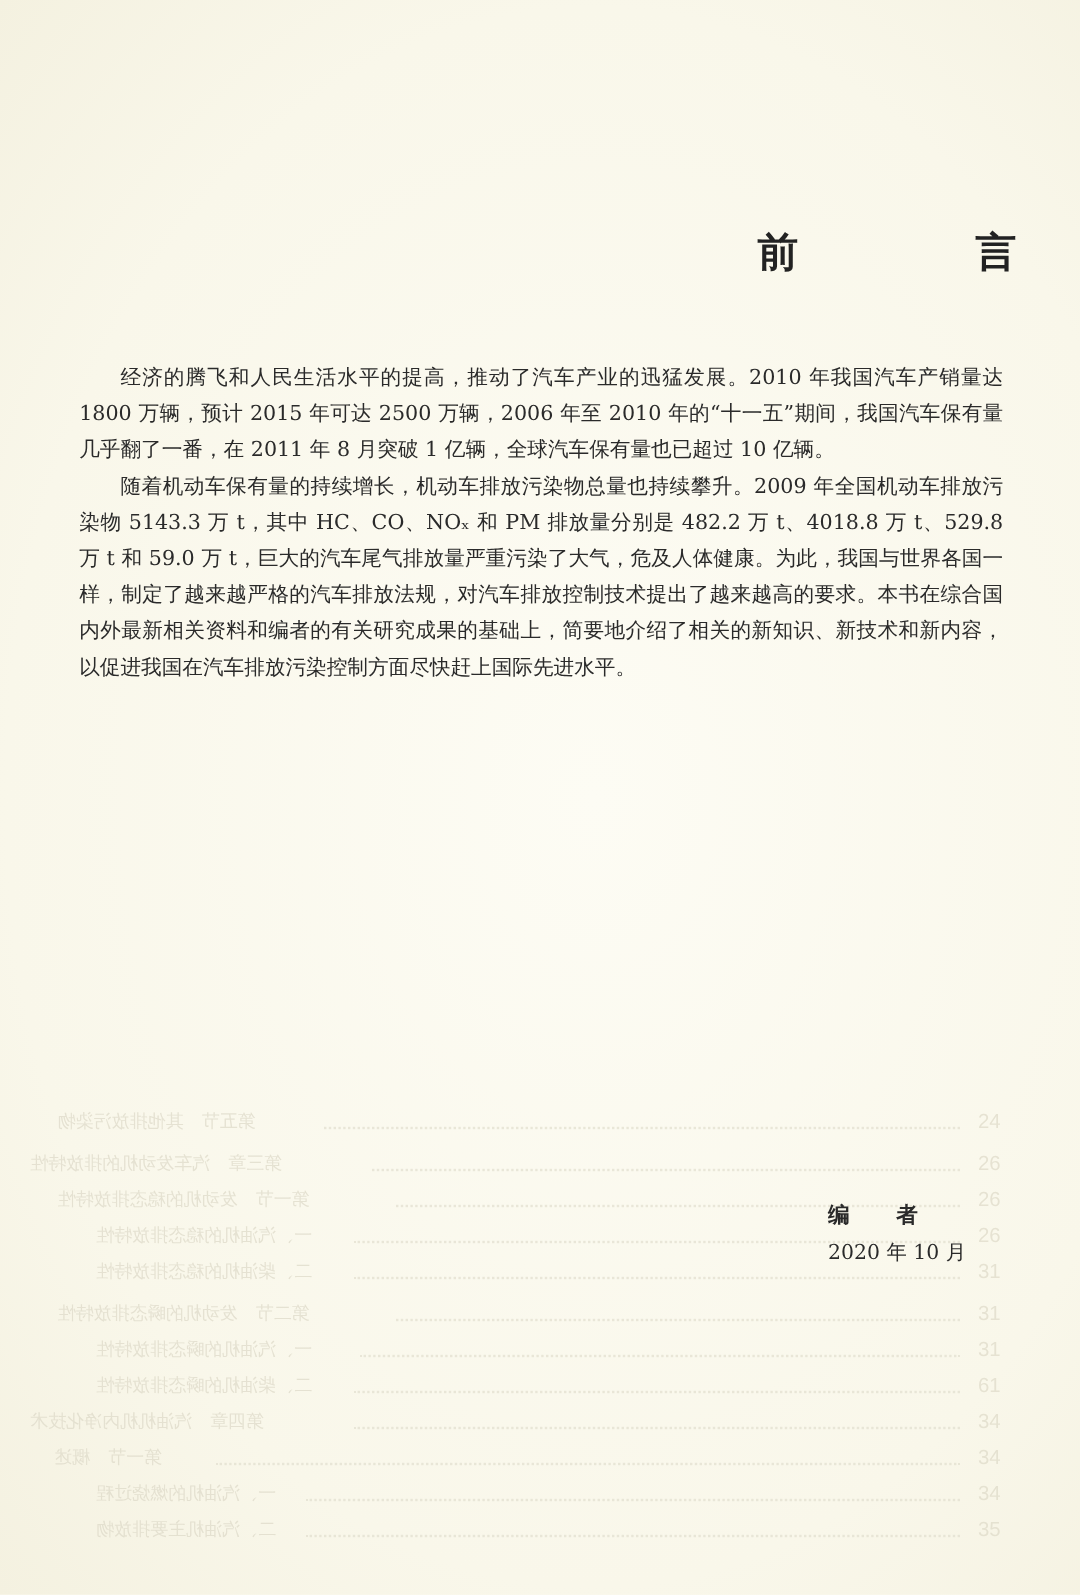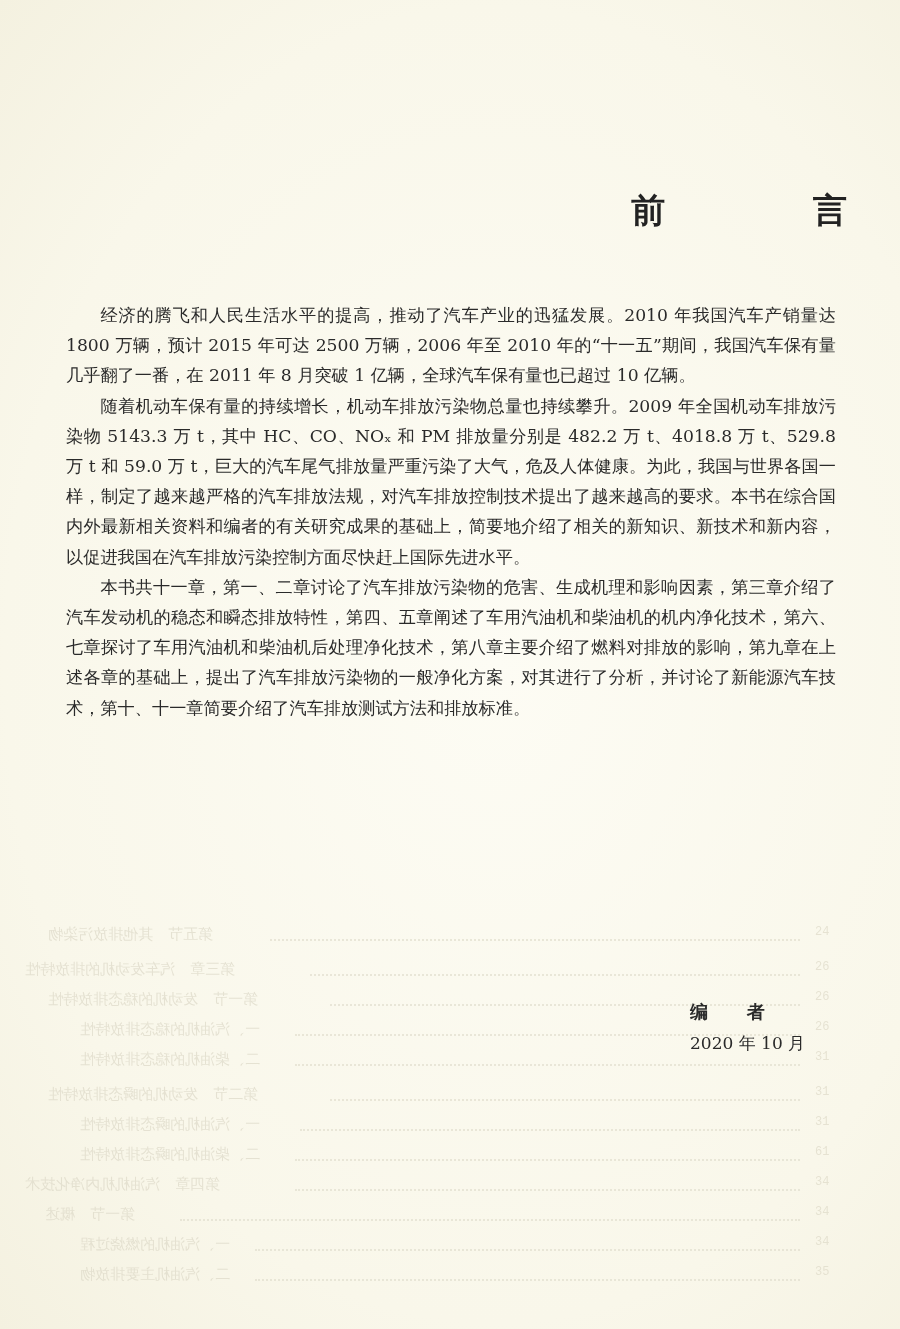--- a/index.html
+++ b/index.html
@@ -9,21 +9,21 @@
     position: relative;
     font-family: "DejaVu Serif", "Liberation Serif", serif;
     color: #2a2a2a;
   }
   .page { position: absolute; inset: 0; background: radial-gradient(ellipse at 55% 50%, #fdfcf4 0%, #f9f7ea 70%, #f4f1e0 100%); }
   
   .bleed { position: absolute; left: 0; top: 0; width: 900px; height: 1329px; color: #ddd9c8; font-size: 15px; opacity: 0.7; }
   .bleed-row { position: absolute; left: 0; width: 900px; height: 36px; }
   .bleed-title { position: absolute; white-space: nowrap; transform: scaleX(-1); }
   .bleed-dots { position: absolute; border-bottom: 2px dotted #e2dfcf; height: 14px; }
-  .bleed-num { position: absolute; left: 815px; font-family: Liberation Mono, monospace; font-size: 12px; color: #dedac8; }
+  .bleed-num { position: absolute; left: 815px; font-family: Liberation Sans, sans-serif; font-size: 17px; color: #dedac8; }
 
   .title { position: absolute; top: 188px; left: 15px; width: 900px; text-align: right; font-size: 34px; font-weight: bold; letter-spacing: 68px; color: #222; padding-left: 60px; box-sizing: border-box; }
   .body-text { position: absolute; left: 66px; top: 257px; width: 770px; font-size: 17.2px; line-height: 30.2px; text-align: justify; margin-top: 43px; }
   .para { text-indent: 2em; margin: 0; }
   .signature { position: absolute; left: 690px; top: 1000px; font-size: 18px; font-weight: bold; letter-spacing: 14px; font-family: Liberation Mono, monospace; }
   .date { position: absolute; left: 690px; top: 1032px; font-size: 17px; }
 </style>
 </head>
 <body>
 
@@ -90,18 +90,17 @@
         <span class="bleed-dots" style="left:255px;width:545px;top:0"></span>
         <span class="bleed-num">35</span>
       </div>
   </div>
 
   <div class="title">前 言</div>
 
   <div class="body-text">
     <p class="para">经济的腾飞和人民生活水平的提高，推动了汽车产业的迅猛发展。2010 年我国汽车产销量达 1800 万辆，预计 2015 年可达 2500 万辆，2006 年至 2010 年的“十一五”期间，我国汽车保有量几乎翻了一番，在 2011 年 8 月突破 1 亿辆，全球汽车保有量也已超过 10 亿辆。</p>
     <p class="para">随着机动车保有量的持续增长，机动车排放污染物总量也持续攀升。2009 年全国机动车排放污染物 5143.3 万 t，其中 HC、CO、NOₓ 和 PM 排放量分别是 482.2 万 t、4018.8 万 t、529.8 万 t 和 59.0 万 t，巨大的汽车尾气排放量严重污染了大气，危及人体健康。为此，我国与世界各国一样，制定了越来越严格的汽车排放法规，对汽车排放控制技术提出了越来越高的要求。本书在综合国内外最新相关资料和编者的有关研究成果的基础上，简要地介绍了相关的新知识、新技术和新内容，以促进我国在汽车排放污染控制方面尽快赶上国际先进水平。</p>
-    <p class="para">本书共十一章，第一、二章讨论了汽车排放污染物的危害、生成机理和影响因素，第三章介绍了汽车发动机的稳态和瞬态排放特性，第四、五章阐述了车用汽油机和柴油机的机内净化技术，第六、七章探讨了车用汽油机和柴油机后处理净化技术，第八章主要介绍了燃料对排放的影响，第九章在上述各章的基础上，提出了汽车排放污染物的一般净化方案，对其进行了分析，并讨论了新能源汽车技术，第十、十一章简要介绍了汽车排放测试方法和排放标准。</p>
   </div>
 
   <div class="signature">编 者</div>
   <div class="date">2020 年 10 月</div>
 </div>
 
 </body></html>

